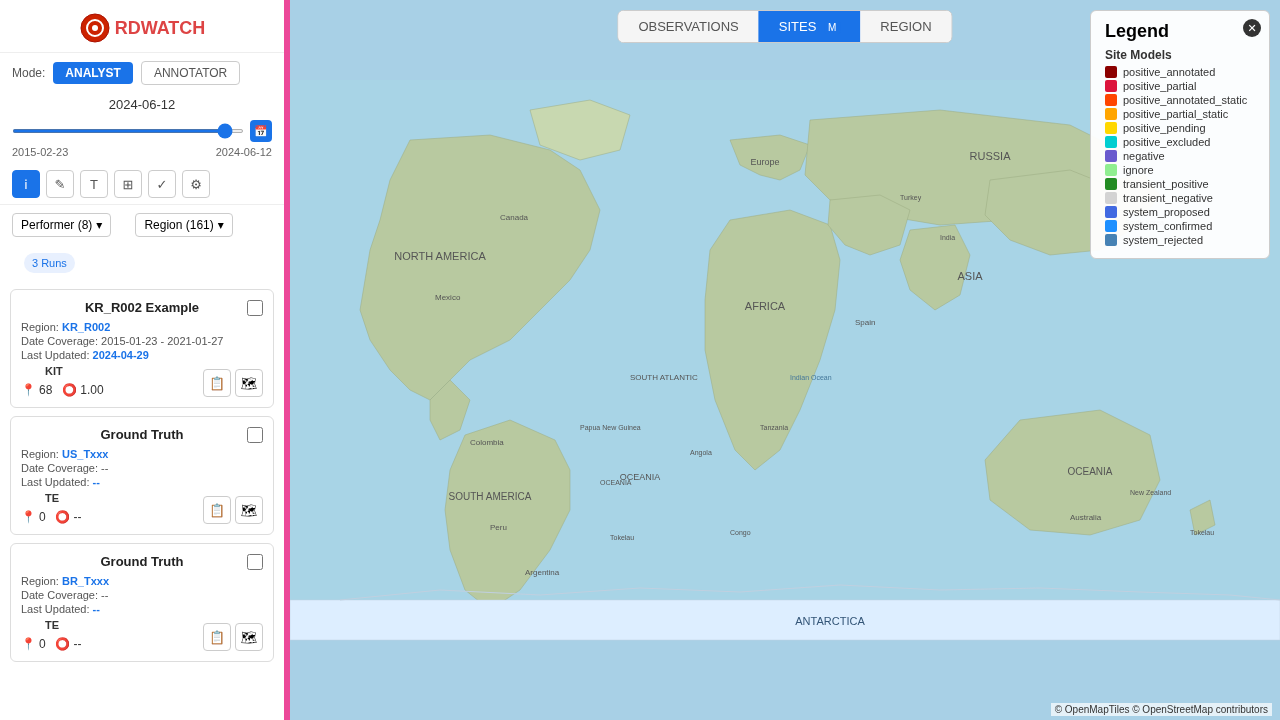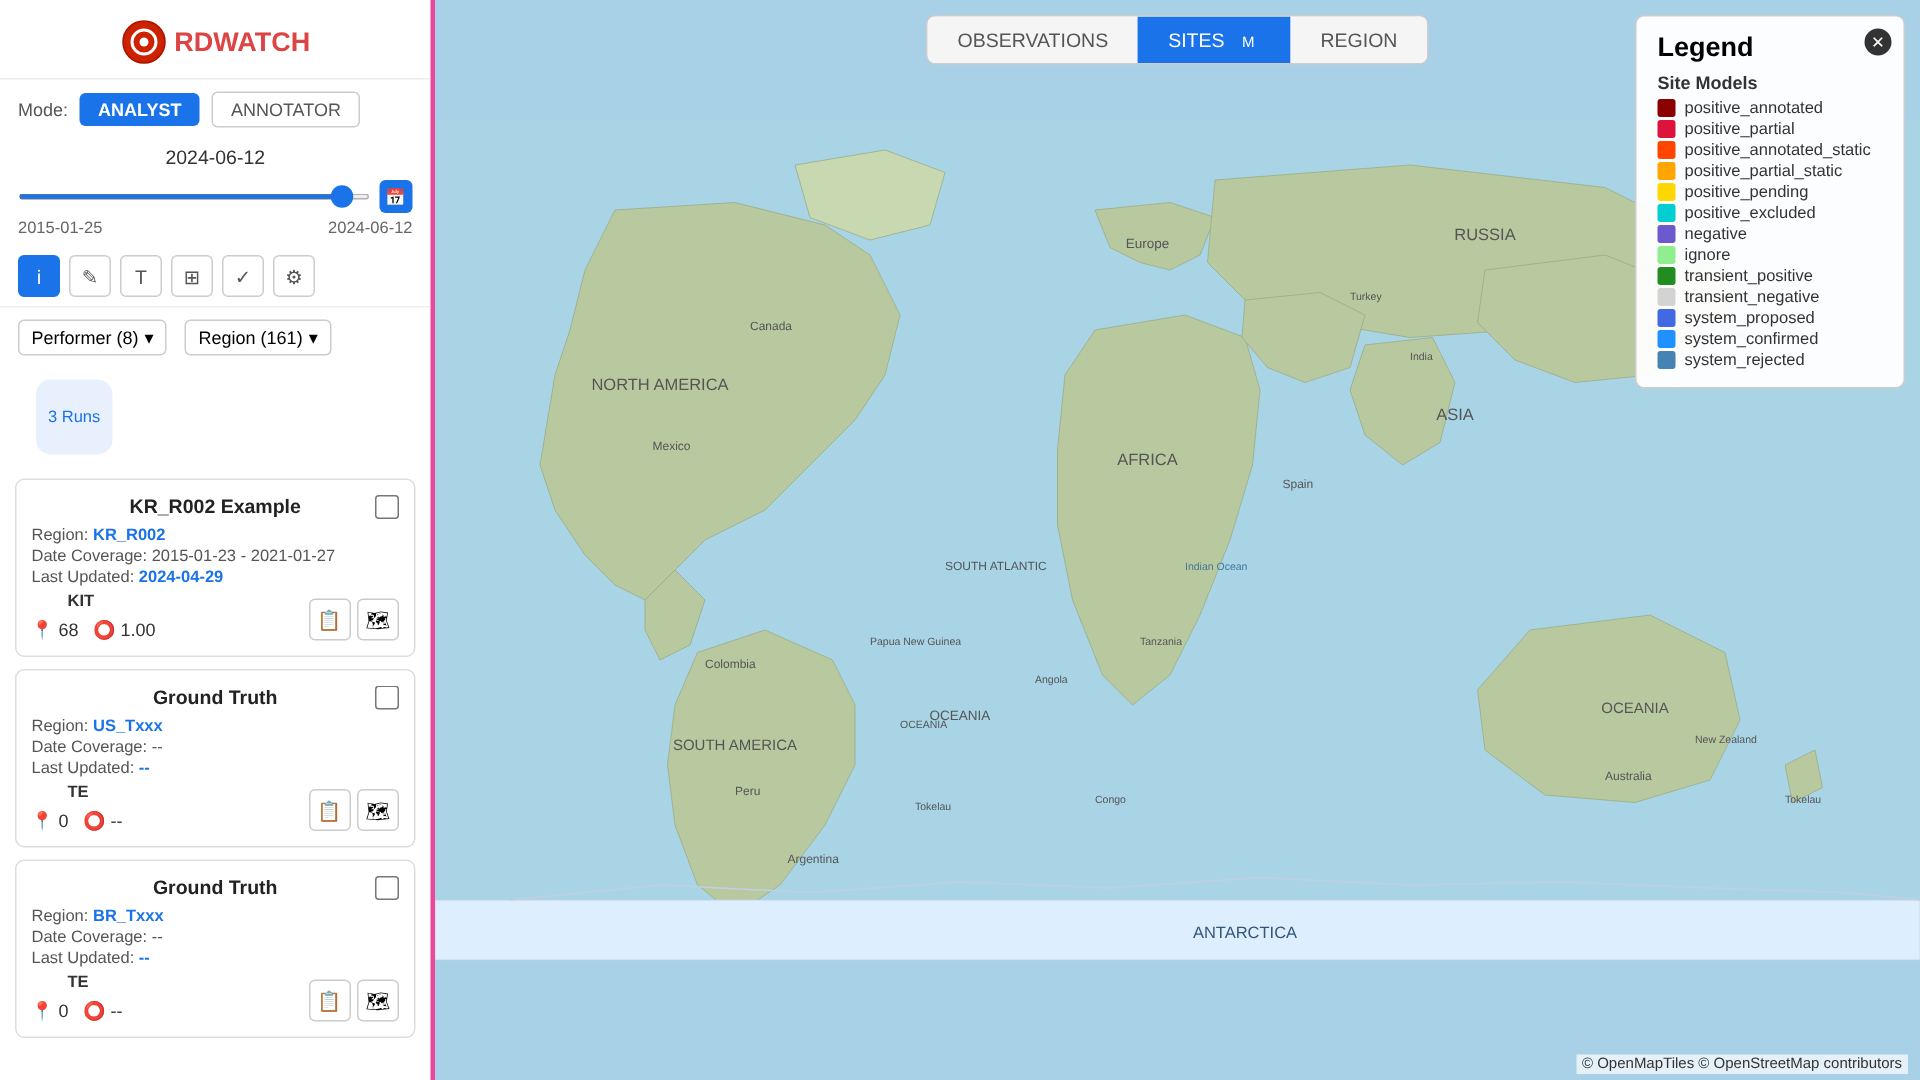--- a/index.html
+++ b/index.html
@@ -6,21 +6,21 @@
     body { font-family: Arial, sans-serif; font-size: 12px; background: #f0f0f0; width: 1280px; height: 720px; overflow: hidden; display: flex; }
 
     
     #left-panel {
       width: 290px;
       min-width: 290px;
       height: 720px;
       background: #fff;
       display: flex;
       flex-direction: column;
-      border-right: 3px solid #ec4899;
+      border-right: 6px solid #ec4899;
       overflow-y: auto;
       z-index: 10;
     }
 
     .logo-bar {
       display: flex;
       align-items: center;
       justify-content: center;
       padding: 12px 10px 8px;
       border-bottom: 1px solid #eee;
@@ -122,38 +122,38 @@
     .tool-btn.active {
       background: #1a73e8;
       color: #fff;
       border-color: #1a73e8;
     }
 
     .filter-row {
       display: flex;
       align-items: center;
       padding: 8px 12px;
-      gap: 12px;
+      gap: 24px;
     }
     .dropdown-btn {
       background: #fff;
       border: 1px solid #ccc;
       border-radius: 4px;
       padding: 4px 8px;
       font-size: 12px;
       cursor: pointer;
       display: flex; align-items: center; gap: 4px;
     }
 
     .runs-badge {
       margin: 4px 12px;
       background: #e8f0fe;
       color: #1a73e8;
       font-size: 11px;
-      padding: 19px 8px;
+      padding: 4px 8px;
       border-radius: 10px;
       display: inline-block;
     }
 
     .card {
       margin: 8px 10px;
       border: 1px solid #ddd;
       border-radius: 6px;
       padding: 10px;
       background: #fff;
@@ -353,21 +353,21 @@
   </div>
 
   <div class="date-display">2024-06-12</div>
 
   <div class="slider-row">
     <input type="range" min="0" max="100" style="flex: 1 1 0%;" value="95">
     <button class="calendar-btn">📅</button>
   </div>
 
   <div class="date-range-row">
-    <span>2015-01-25</span>
+    <span>2015-02-23</span>
     <span>2024-06-12</span>
   </div>
 
   <div class="toolbar-row">
     <button class="tool-btn active">ℹ</button>
     <button class="tool-btn">✎</button>
     <button class="tool-btn">T</button>
     <button class="tool-btn">⊞</button>
     <button class="tool-btn">✓</button>
     <button class="tool-btn">⚙</button>

